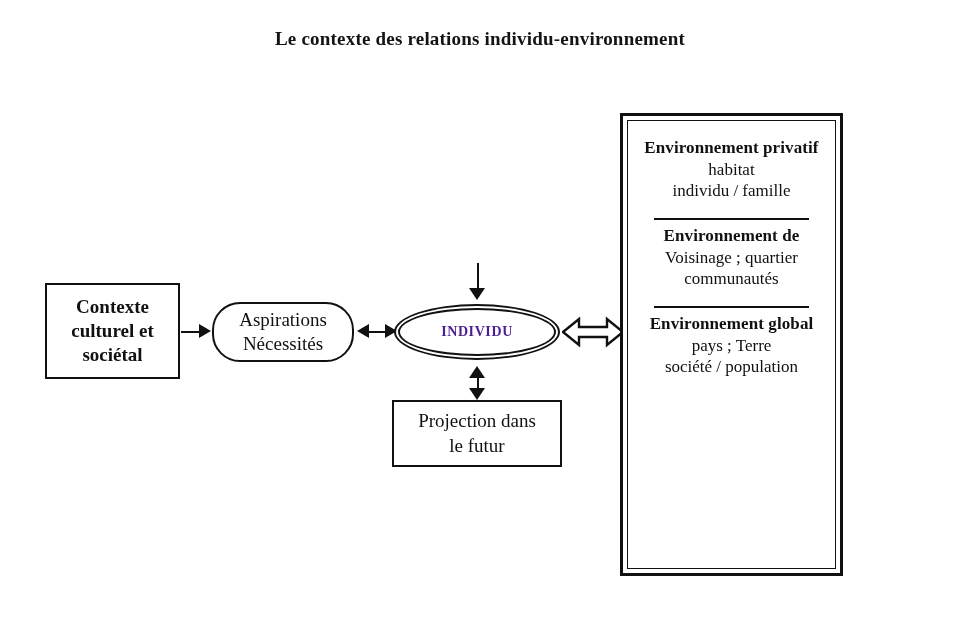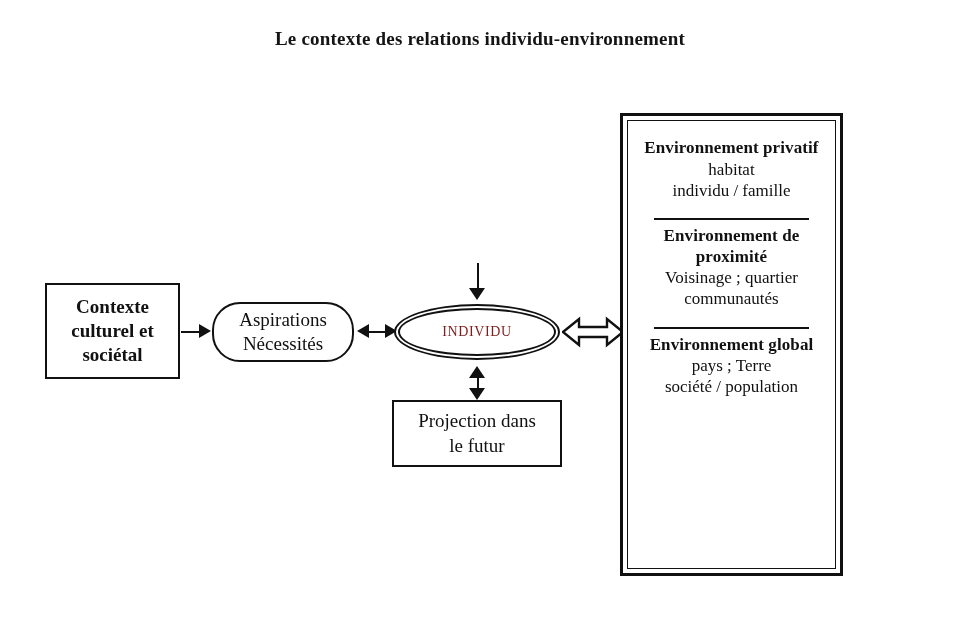--- a/index.html
+++ b/index.html
@@ -80,23 +80,23 @@
     background: transparent;
     box-sizing: border-box;
   }
   #ellipse-individu .outer { left: 0; top: 0; right: 0; bottom: 0; background:#fff; }
   #ellipse-individu .inner { left: 4px; top: 4px; right: 4px; bottom: 4px; }
   #ellipse-individu .label {
     position: absolute;
     left: 0; top: 0; right: 0; bottom: 0;
     display: flex; align-items: center; justify-content: center;
     font-size: 14px;
-    font-weight: normal;
+    font-weight: bold;
     letter-spacing: 0.6px;
-    color: #7f1d1d;
+    color: #4c1d95;
   }
 
   
   #panel-environnements {
     position: absolute;
     left: 620px; top: 113px; width: 223px; height: 463px;
     box-sizing: border-box;
     border: 3px solid #111111;
     background: #ffffff;
   }
@@ -237,21 +237,20 @@
     <div id="panel-inner">
 
       <div class="env-section">
         <div class="env-head">Environnement privatif</div>
         <div class="env-body">habitat</div>
         <div class="env-body">individu / famille</div>
       </div>
 
       <div class="env-section sep">
         <div class="env-head">Environnement de</div>
-        <div class="env-head">proximité</div>
         <div class="env-body">Voisinage ; quartier</div>
         <div class="env-body">communautés</div>
       </div>
 
 
       <div class="env-section sep">
         <div class="env-head">Environnement global</div>
         <div class="env-body">pays ; Terre</div>
         <div class="env-body">société / population</div>
       </div>

